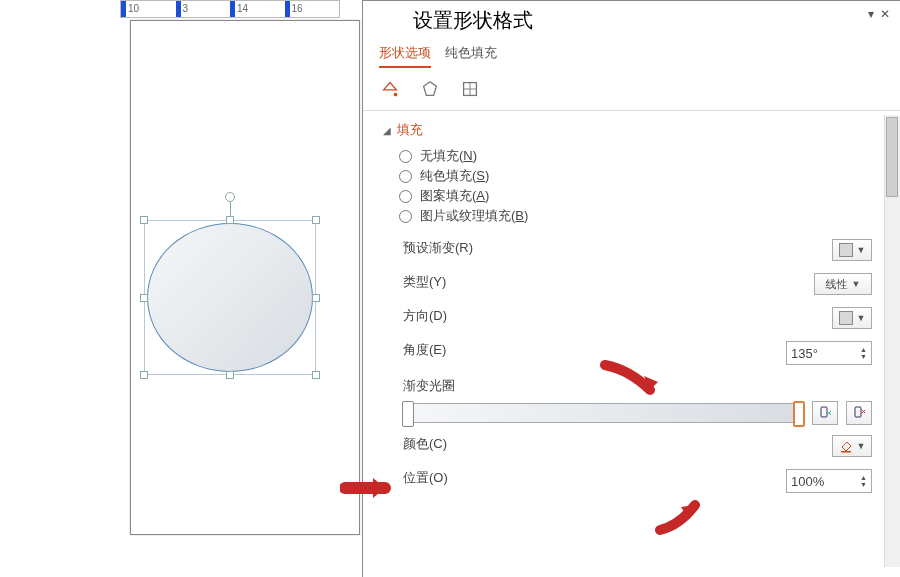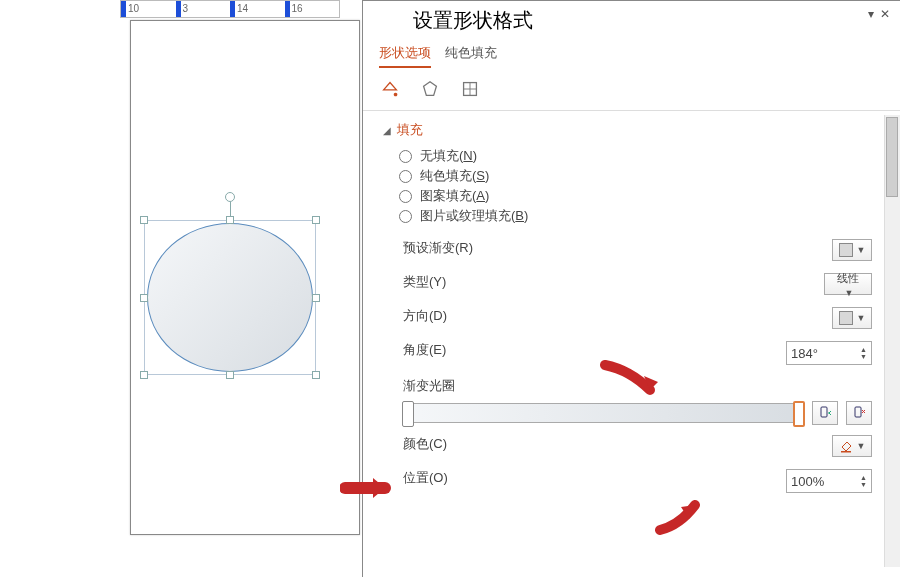--- a/index.html
+++ b/index.html
@@ -46,21 +46,21 @@
   .tri { font-size:10px; color:#666; }
 
   .radios { padding: 2px 18px 8px 30px; display:flex; flex-direction:column; gap:2px; font-size:13px; color:#444;}
   .radios label { display:flex; align-items:center; gap:8px; }
   .radios input { accent-color:#555; }
   .u { text-decoration: underline; }
 
   .prop { display:flex; padding:6px 28px 6px 34px; font-size:13px; color:#444;}
   .prop .lbl { flex:1;}
   .btn-drop { width:40px; height:22px; border:1px solid #aaa; background:linear-gradient(#fff,#eee); display:flex; align-items:center; justify-content:center; gap:2px; font-size:11px; color:#444;}
-  .btn-drop.wide { width:48px;flex-direction:column; }
+  .btn-drop.wide { width:58px; }
   .btn-drop .sw { width:14px; height:14px; background:#d8d8d8; border:1px solid #888; }
   .btn-drop .car { font-size:9px; margin-left:2px; color:#555;}
   .spin { width:86px; height:24px; border:1px solid #aaa; display:flex; align-items:center; padding:0 4px; font-size:13px; justify-content:space-between;}
   .spin .updn { display:flex; flex-direction:column; font-size:7px; line-height:7px; color:#555;}
 
   .stops-label { padding:6px 28px 2px 34px; font-size:13px; color:#444;}
   .stops-row { display:flex; align-items:center; gap:8px; padding:4px 28px 4px 34px;}
   .track { flex:1; height:20px; border:1px solid #aaa; background:linear-gradient(90deg,#f5f7f9,#d8dde2); position:relative;}
   .stop { position:absolute; top:-3px; width:12px; height:26px; background:#fff; border:1px solid #888; border-radius:2px;}
   .stop.sel { border:2px solid #e08040; }
@@ -184,21 +184,21 @@
     <div class="prop">
       <span class="lbl">方向(D)</span>
       <div class="btn-drop">
           <span class="sw"></span>
           <span class="car">▼</span>
         </div>
     </div>
     <div class="prop">
       <span class="lbl">角度(E)</span>
       <div class="spin">
-          <span>184°</span>
+          <span>135°</span>
           <span class="updn">
             <span>▲</span>
             <span>▼</span>
           </span>
         </div>
     </div>
 
     <div class="stops-label">渐变光圈</div>
     <div class="stops-row">
       <div class="track">

